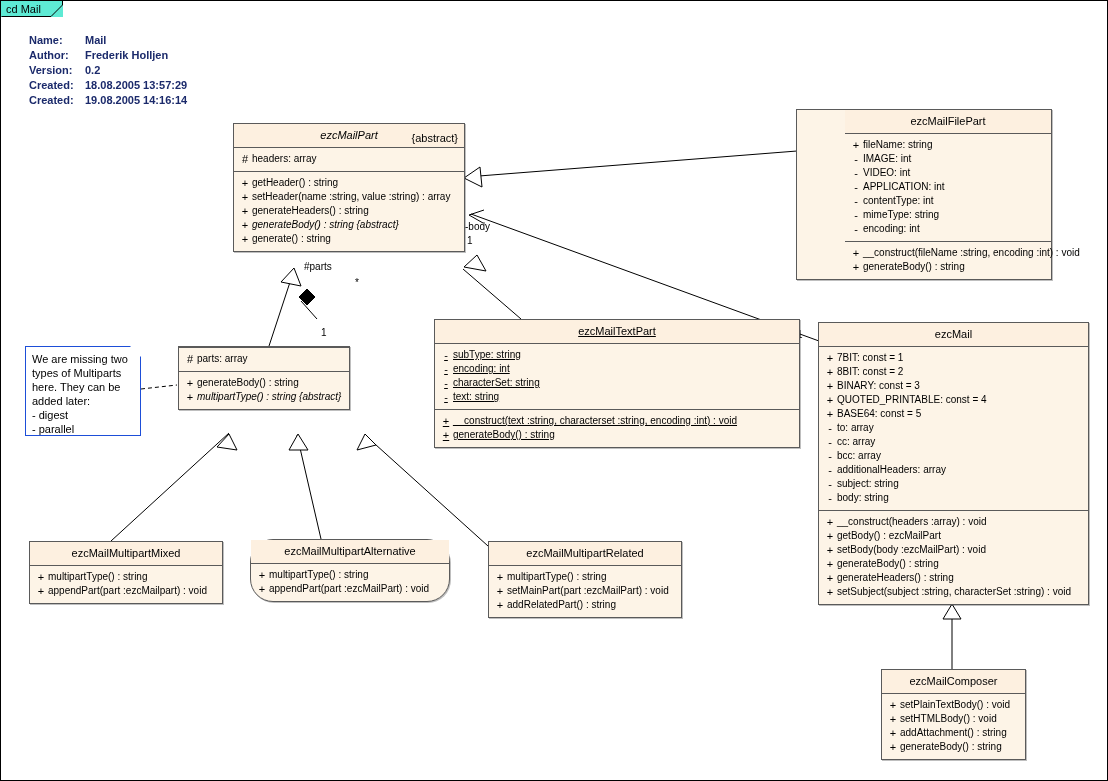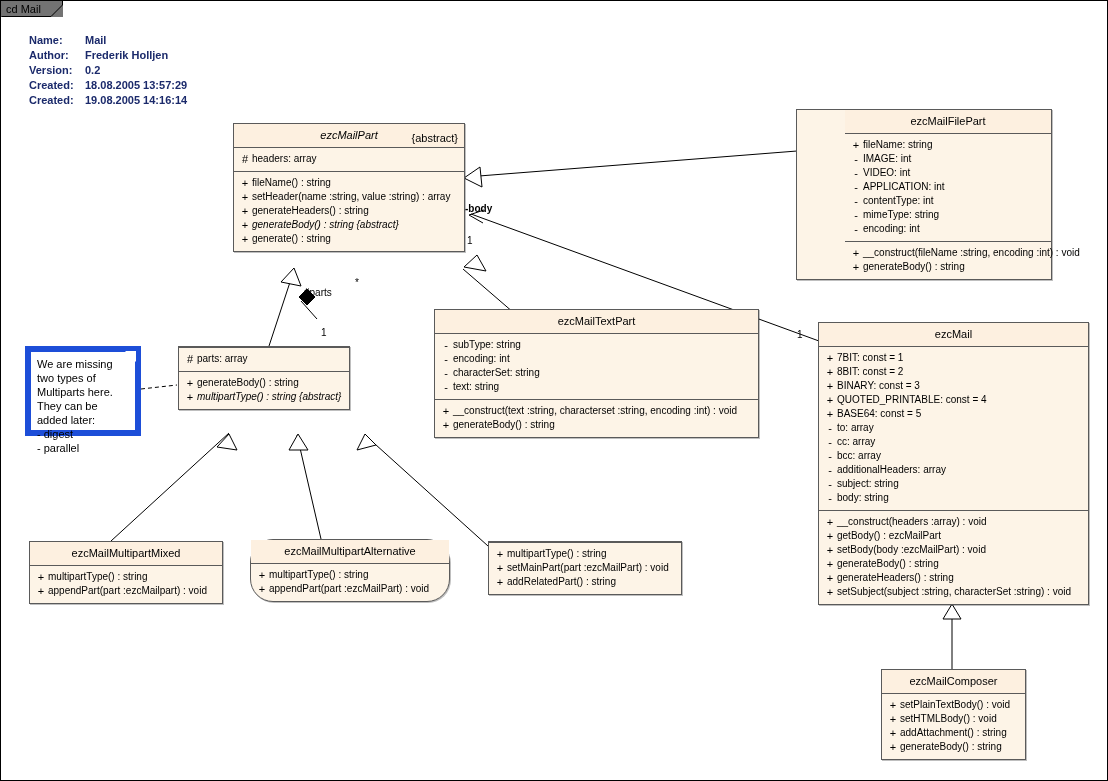--- a/index.html
+++ b/index.html
@@ -21,21 +21,21 @@
     border: 1px solid #000;
     box-sizing: border-box;
   }
   
   .frame-tab {
     position: absolute;
     left: 0px;
     top: 0px;
     width: 62px;
     height: 16px;
-    background: #737373;
+    background: #5eead4;
   }
   .frame-tab .tab-label {
     position: absolute;
     left: 5px;
     top: 2px;
     font-size: 11px;
     white-space: nowrap;
   }
   .frame-tab .tab-edge {
     position: absolute;
@@ -103,21 +103,21 @@
     text-align: center;
     font-size: 11px;
   }
   .cls .row .txt { font-size: 10px; }
   .cls .row.ital .txt { font-style: italic; }
 
   
   .note {
     position: absolute;
     background: #ffffff;
-    border: 6px solid #1d4ed8;
+    border: 1px solid #1d4ed8;
     box-sizing: border-box;
     font-size: 11px;
     padding: 5px 6px;
     line-height: 14px;
   }
   .note .corner {
     position: absolute;
     right: -1px;
     top: -1px;
     width: 0; height: 0;
@@ -223,23 +223,23 @@
 
     <g fill="#000000" stroke="#000000" stroke-width="1">
       <polygon points="306,288 314,296 306,304 298,296"></polygon>
     </g>
 
     <g stroke="#000000" stroke-width="1" fill="none">
       <path d="M482 222 L468 214 L483 209"></path>
     </g>
   </svg>
 
-  <div class="elabel" style="left:464px; top:202px;font-weight:bold;">-body</div>
+  <div class="elabel" style="left:464px; top:220px;">-body</div>
   <div class="elabel" style="left:466px; top:234px;">1</div>
-  <div class="elabel" style="left:303px; top:286px;text-align:center;">#parts</div>
+  <div class="elabel" style="left:303px; top:260px;text-align:center;">#parts</div>
   <div class="elabel" style="left:354px; top:276px;">*</div>
   <div class="elabel" style="left:320px; top:326px;">1</div>
   <div class="elabel" style="left:796px; top:328px;">1</div>
 
   <div class="note" style="left:24px; top:345px; width:116px; height:90px;">
     <span class="corner"></span>
     <div style="white-space:pre-wrap;">We are missing two types of Multiparts here. They can be added later:
 - digest
 - parallel</div>
   </div>
@@ -253,21 +253,21 @@
     <div class="compartment">
       <div class="row">
         <span class="vis">#</span>
         <span class="txt">headers:  array</span>
       </div>
     </div>
     <div class="sep"></div>
     <div class="compartment">
       <div class="row">
         <span class="vis">+</span>
-        <span class="txt">fileName() : string</span>
+        <span class="txt">getHeader() : string</span>
       </div>
       <div class="row">
         <span class="vis">+</span>
         <span class="txt">setHeader(name :string, value :string) : array</span>
       </div>
       <div class="row">
         <span class="vis">+</span>
         <span class="txt">generateHeaders() : string</span>
       </div>
       <div class="row ital">
@@ -343,21 +343,21 @@
         <span class="vis">+</span>
         <span class="txt">generateBody() : string</span>
       </div>
       <div class="row ital">
         <span class="vis">+</span>
         <span class="txt">multipartType() : string {abstract}</span>
       </div>
     </div>
   </div>
 
-  <div class="cls" style="left:433px; top:308px; width:325px;">
+  <div class="cls" style="left:433px; top:318px; width:366px;text-decoration:underline;">
     <div class="title">
       <span>ezcMailTextPart</span>
     </div>
     <div class="sep"></div>
     <div class="compartment">
       <div class="row">
         <span class="vis">-</span>
         <span class="txt">subType:  string</span>
       </div>
       <div class="row">
@@ -494,20 +494,23 @@
         <span class="txt">multipartType() : string</span>
       </div>
       <div class="row">
         <span class="vis">+</span>
         <span class="txt">appendPart(part :ezcMailPart) : void</span>
       </div>
     </div>
   </div>
 
   <div class="cls" style="left:487px; top:540px; width:194px;">
+    <div class="title">
+      <span>ezcMailMultipartRelated</span>
+    </div>
     <div class="sep"></div>
     <div class="compartment">
       <div class="row">
         <span class="vis">+</span>
         <span class="txt">multipartType() : string</span>
       </div>
       <div class="row">
         <span class="vis">+</span>
         <span class="txt">setMainPart(part :ezcMailPart) : void</span>
       </div>

